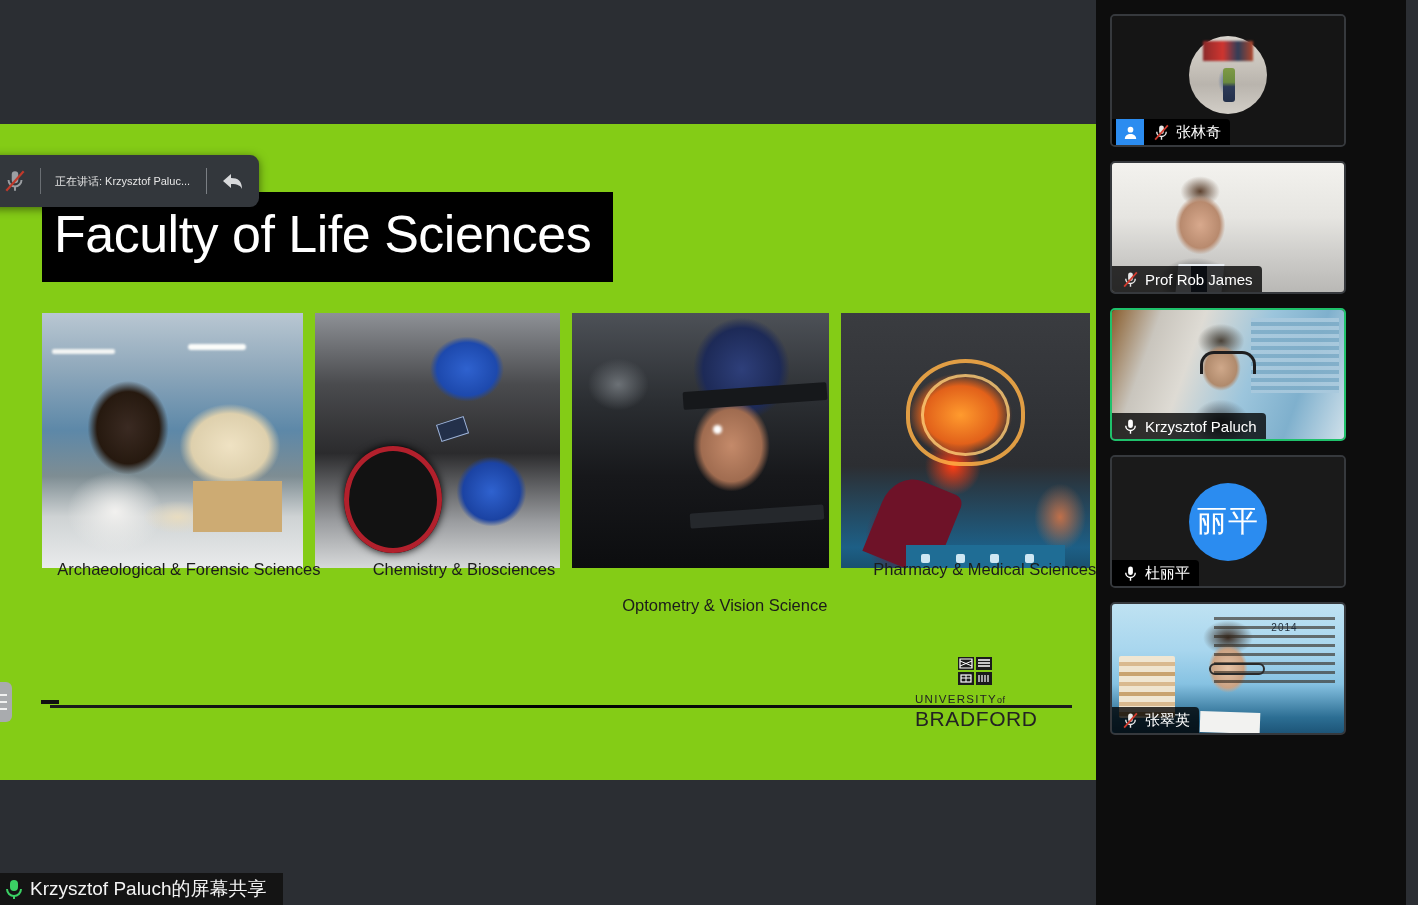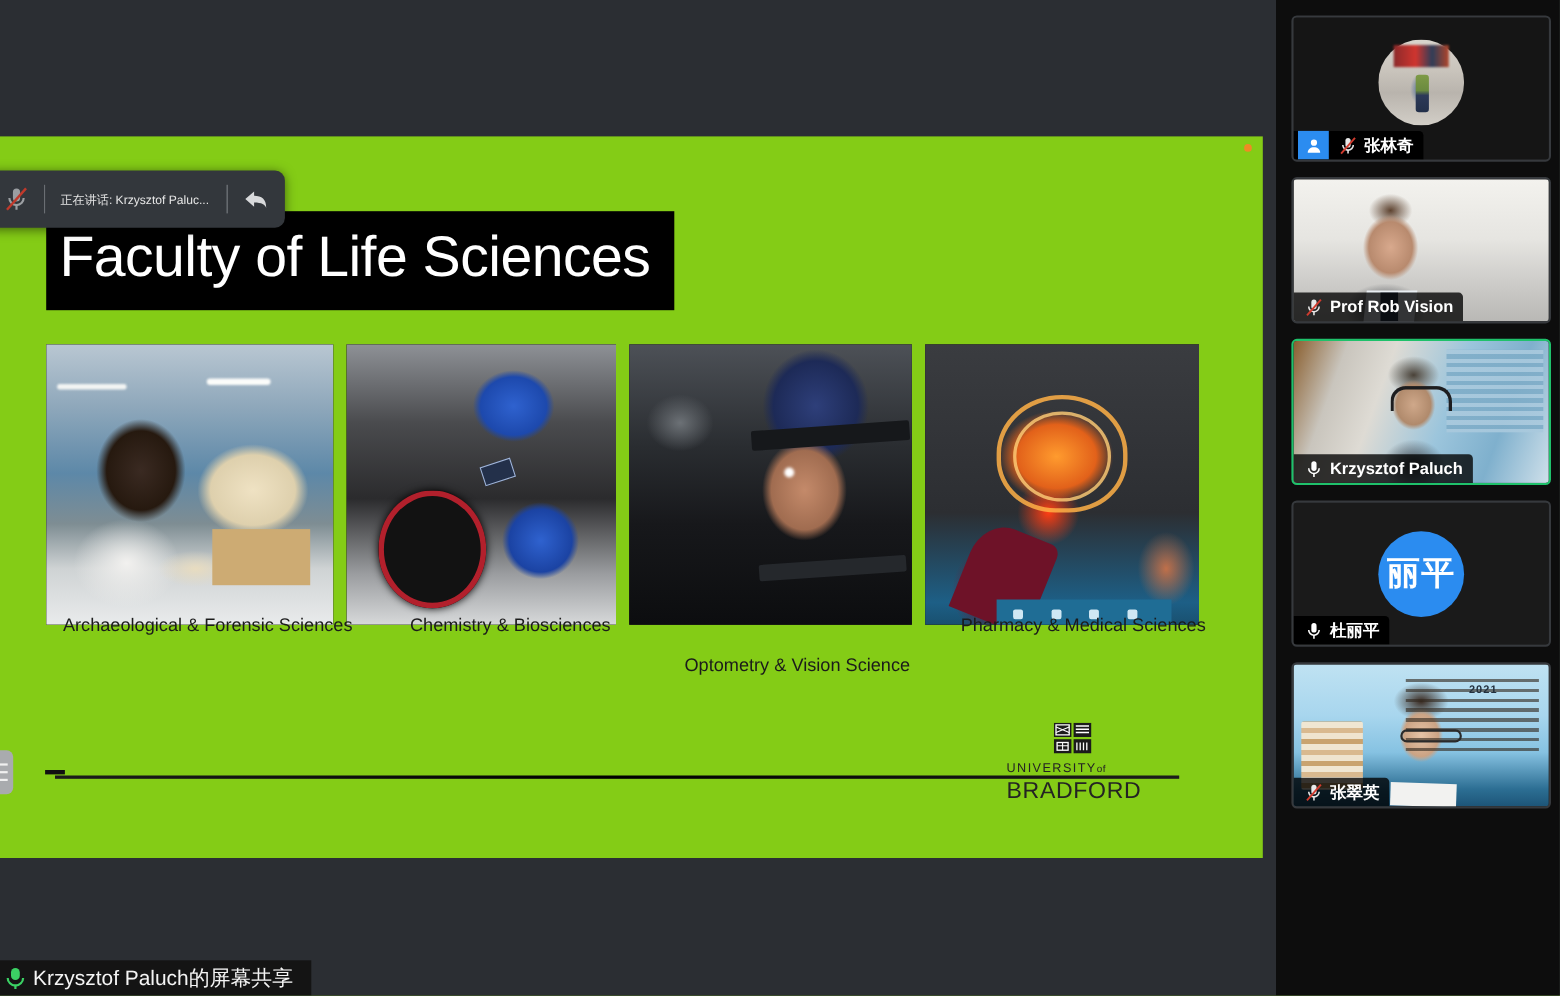--- a/index.html
+++ b/index.html
@@ -214,25 +214,24 @@
     padding: 0 16px 0 4px;
   }
   .share-banner .mic-on { width: 20px; height: 22px; margin-right: 6px; }
   .share-banner .label {
     color: #f4f4f4; font-size: 19px; white-space: nowrap;
     font-family: "Liberation Sans", sans-serif;
   }
 
   
   .participants {
-    position: absolute; right: 0; top: 0;
-    width: 258px; height: 905px;
+    position: absolute; right: 12px; top: 0;
+    width: 310px; height: 905px;
     background: #0d0d0d;
     padding: 14px 14px 0 14px;
-    font-weight: bold;
   }
   .ptile {
     position: relative;
     width: 236px; height: 133px;
     margin-bottom: 14px;
     border-radius: 5px;
     overflow: hidden;
     background: #1c1c1c;
     border: 2px solid #36393d;
   }
@@ -497,21 +496,21 @@
         <div class="shirt"></div>
           <div class="tie"></div>
       </div>
       <div class="namebar">
         <svg class="mini-icon" viewBox="0 0 24 24" style="margin-left:5px">
           <rect x="9" y="3" width="6" height="11" rx="3" fill="#e8e8e8"></rect>
           <path d="M6 11a6 6 0 0 0 12 0" fill="none" stroke="#e8e8e8" stroke-width="1.8"></path>
           <line x1="12" y1="17" x2="12" y2="21" stroke="#e8e8e8" stroke-width="1.8"></line>
           <line x1="4" y1="21" x2="20" y2="3" stroke="#d23b2e" stroke-width="2.2"></line>
         </svg>
-        <span class="nm">Prof Rob Vision</span>
+        <span class="nm">Prof Rob James</span>
       </div>
     </div>
 
     <div class="ptile active">
       <div class="video v-p3">
         <div class="blinds"></div>
           <div class="headset"></div>
       </div>
       <div class="namebar">
         <svg class="mini-icon" viewBox="0 0 24 24" style="margin-left:5px">
@@ -537,21 +536,21 @@
           <line x1="12" y1="17" x2="12" y2="21" stroke="#fff" stroke-width="1.8"></line>
         </svg>
         <span class="nm">杜丽平</span>
       </div>
     </div>
 
     <div class="ptile">
       <div class="video v-p6">
         <div class="books"></div>
         <div class="bannerTxt"></div>
-        <div class="year">2021</div>
+        <div class="year">2014</div>
         <div class="glasses"></div>
         <div class="collar"></div>
       </div>
       <div class="namebar">
         <svg class="mini-icon" viewBox="0 0 24 24" style="margin-left:5px">
           <rect x="9" y="3" width="6" height="11" rx="3" fill="#e8e8e8"></rect>
           <path d="M6 11a6 6 0 0 0 12 0" fill="none" stroke="#e8e8e8" stroke-width="1.8"></path>
           <line x1="12" y1="17" x2="12" y2="21" stroke="#e8e8e8" stroke-width="1.8"></line>
           <line x1="4" y1="21" x2="20" y2="3" stroke="#d23b2e" stroke-width="2.2"></line>
         </svg>

